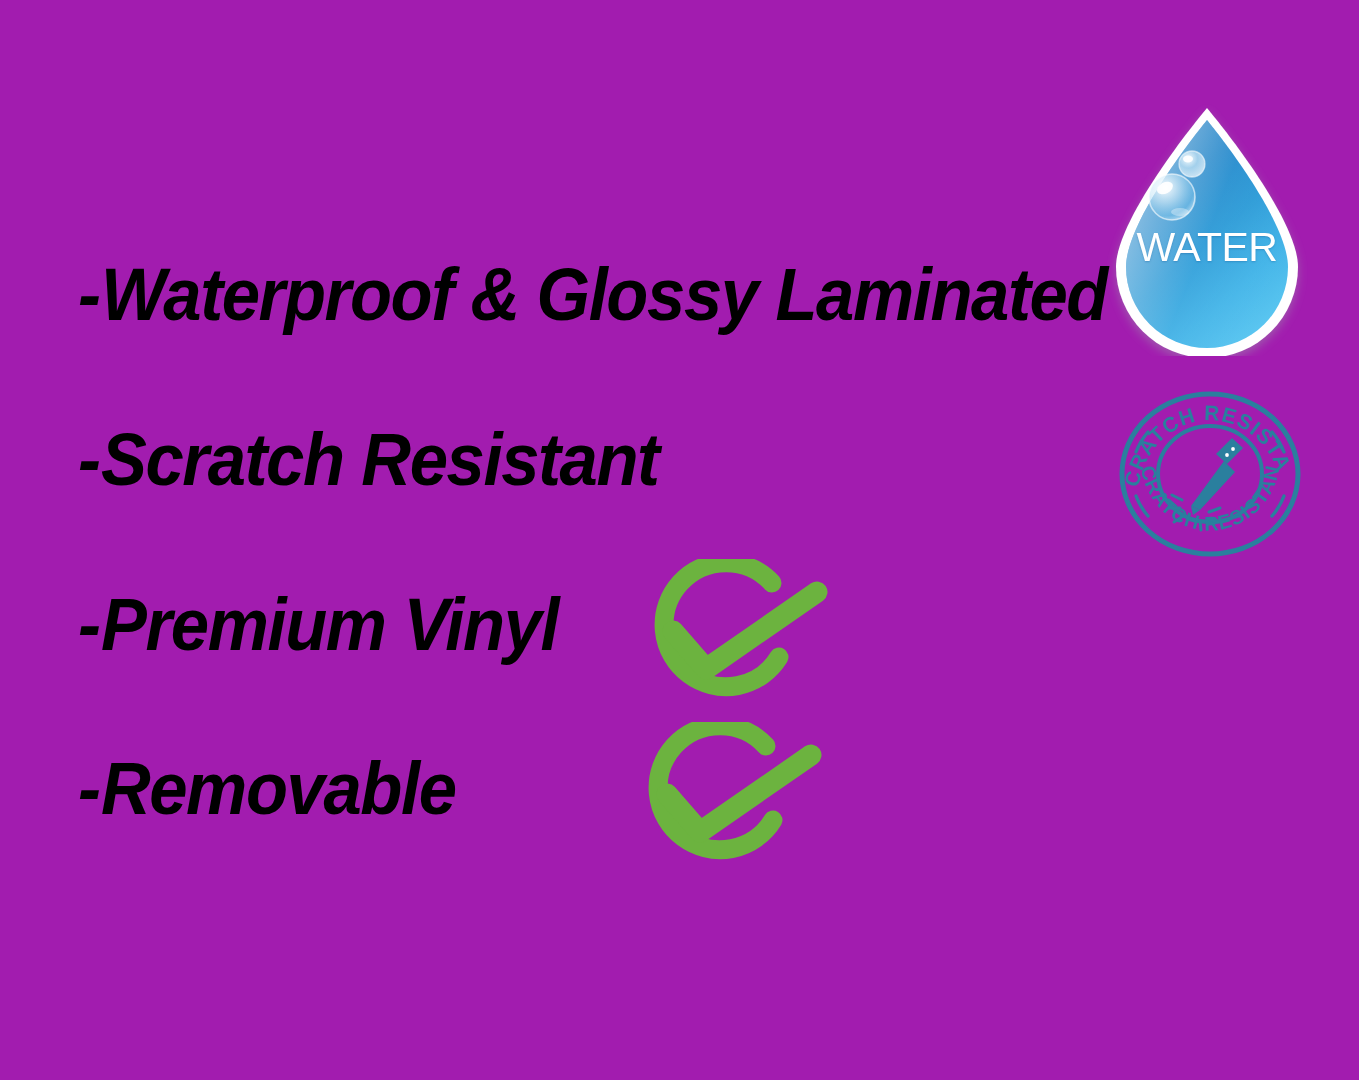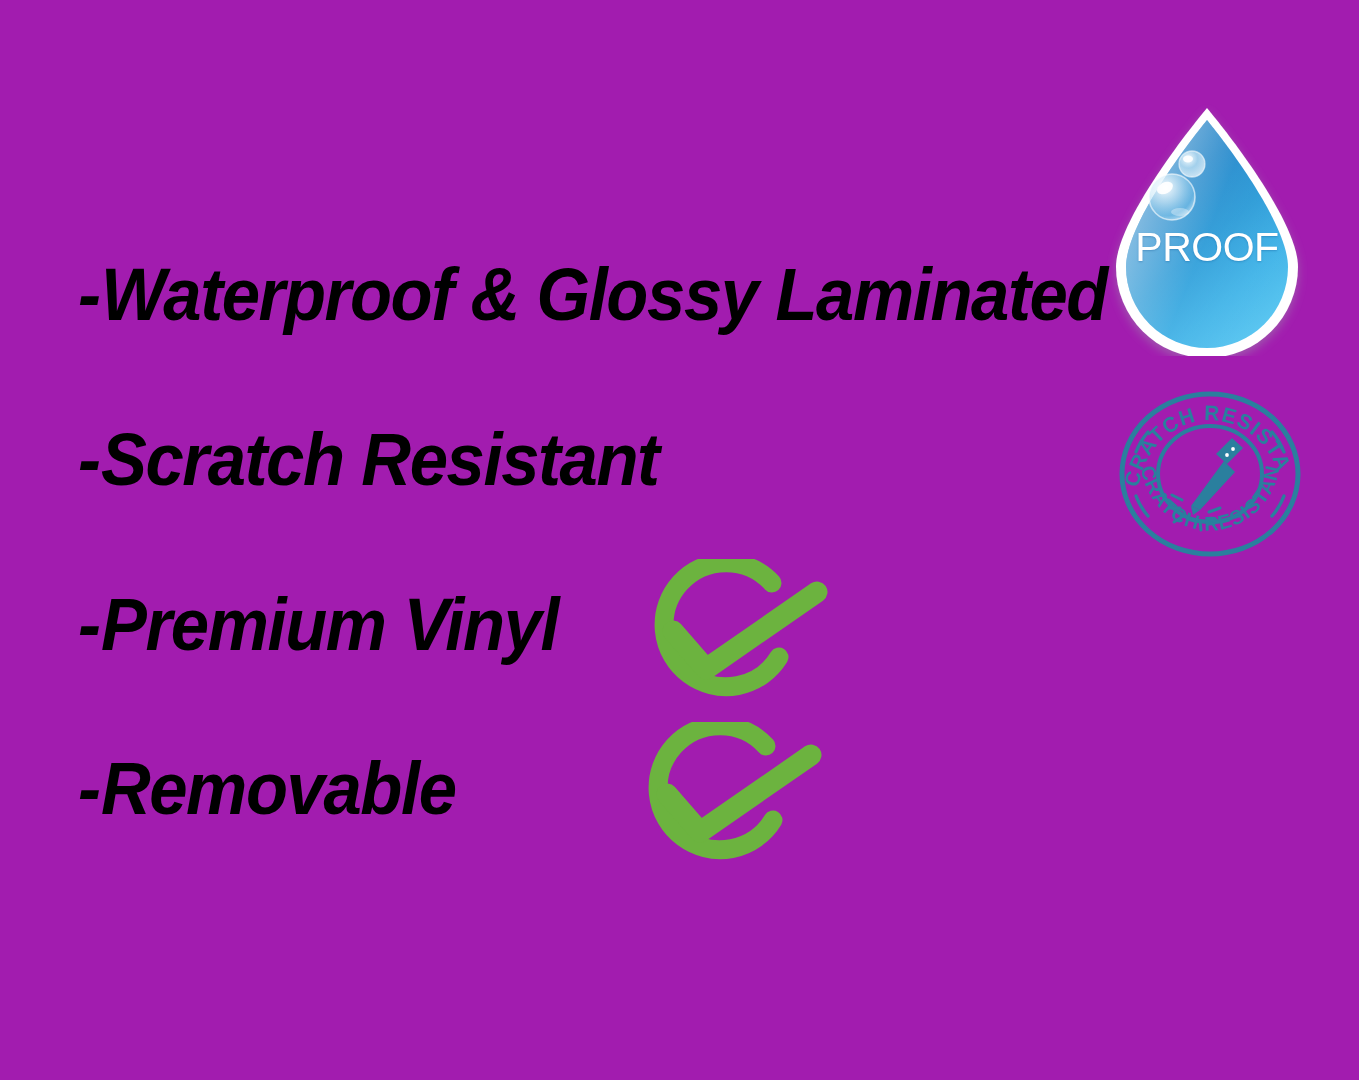--- a/index.html
+++ b/index.html
@@ -157,21 +157,21 @@
                C24 114 105 16 105 16 Z" fill="url(#dropSheen)"></path>
 
       <circle cx="90" cy="60" r="13" fill="url(#bubbleGradSm)" stroke="#ffffff" stroke-opacity="0.55" stroke-width="1.3"></circle>
       <ellipse cx="86" cy="55" rx="5" ry="3.4" fill="#ffffff" fill-opacity="0.9"></ellipse>
 
       <circle cx="70" cy="93" r="23" fill="url(#bubbleGradBig)" stroke="#ffffff" stroke-opacity="0.6" stroke-width="1.6"></circle>
       <ellipse cx="63" cy="84" rx="8.5" ry="5.6" fill="#ffffff" fill-opacity="0.92" transform="rotate(-28 63 84)"></ellipse>
       <ellipse cx="78" cy="108" rx="9" ry="4" fill="#ffffff" fill-opacity="0.35"></ellipse>
     </svg>
 
-    <div class="wp-text" id="wp-text-water">PROOF</div>
+    <div class="wp-text" id="wp-text-water">WATER</div>
   </div>
 
   <div id="scratch-badge">
     <svg viewBox="0 0 192 172" xmlns="http://www.w3.org/2000/svg">
       <defs>
         <path id="arcTop" d="M 26 92 A 72 78 0 0 1 166 92"></path>
         <path id="arcBottom" d="M 28 86 A 70 74 0 0 0 164 86"></path>
       </defs>
 
       <ellipse cx="96" cy="86" rx="88" ry="80" fill="none" stroke="#2a7f9e" stroke-width="5"></ellipse>

